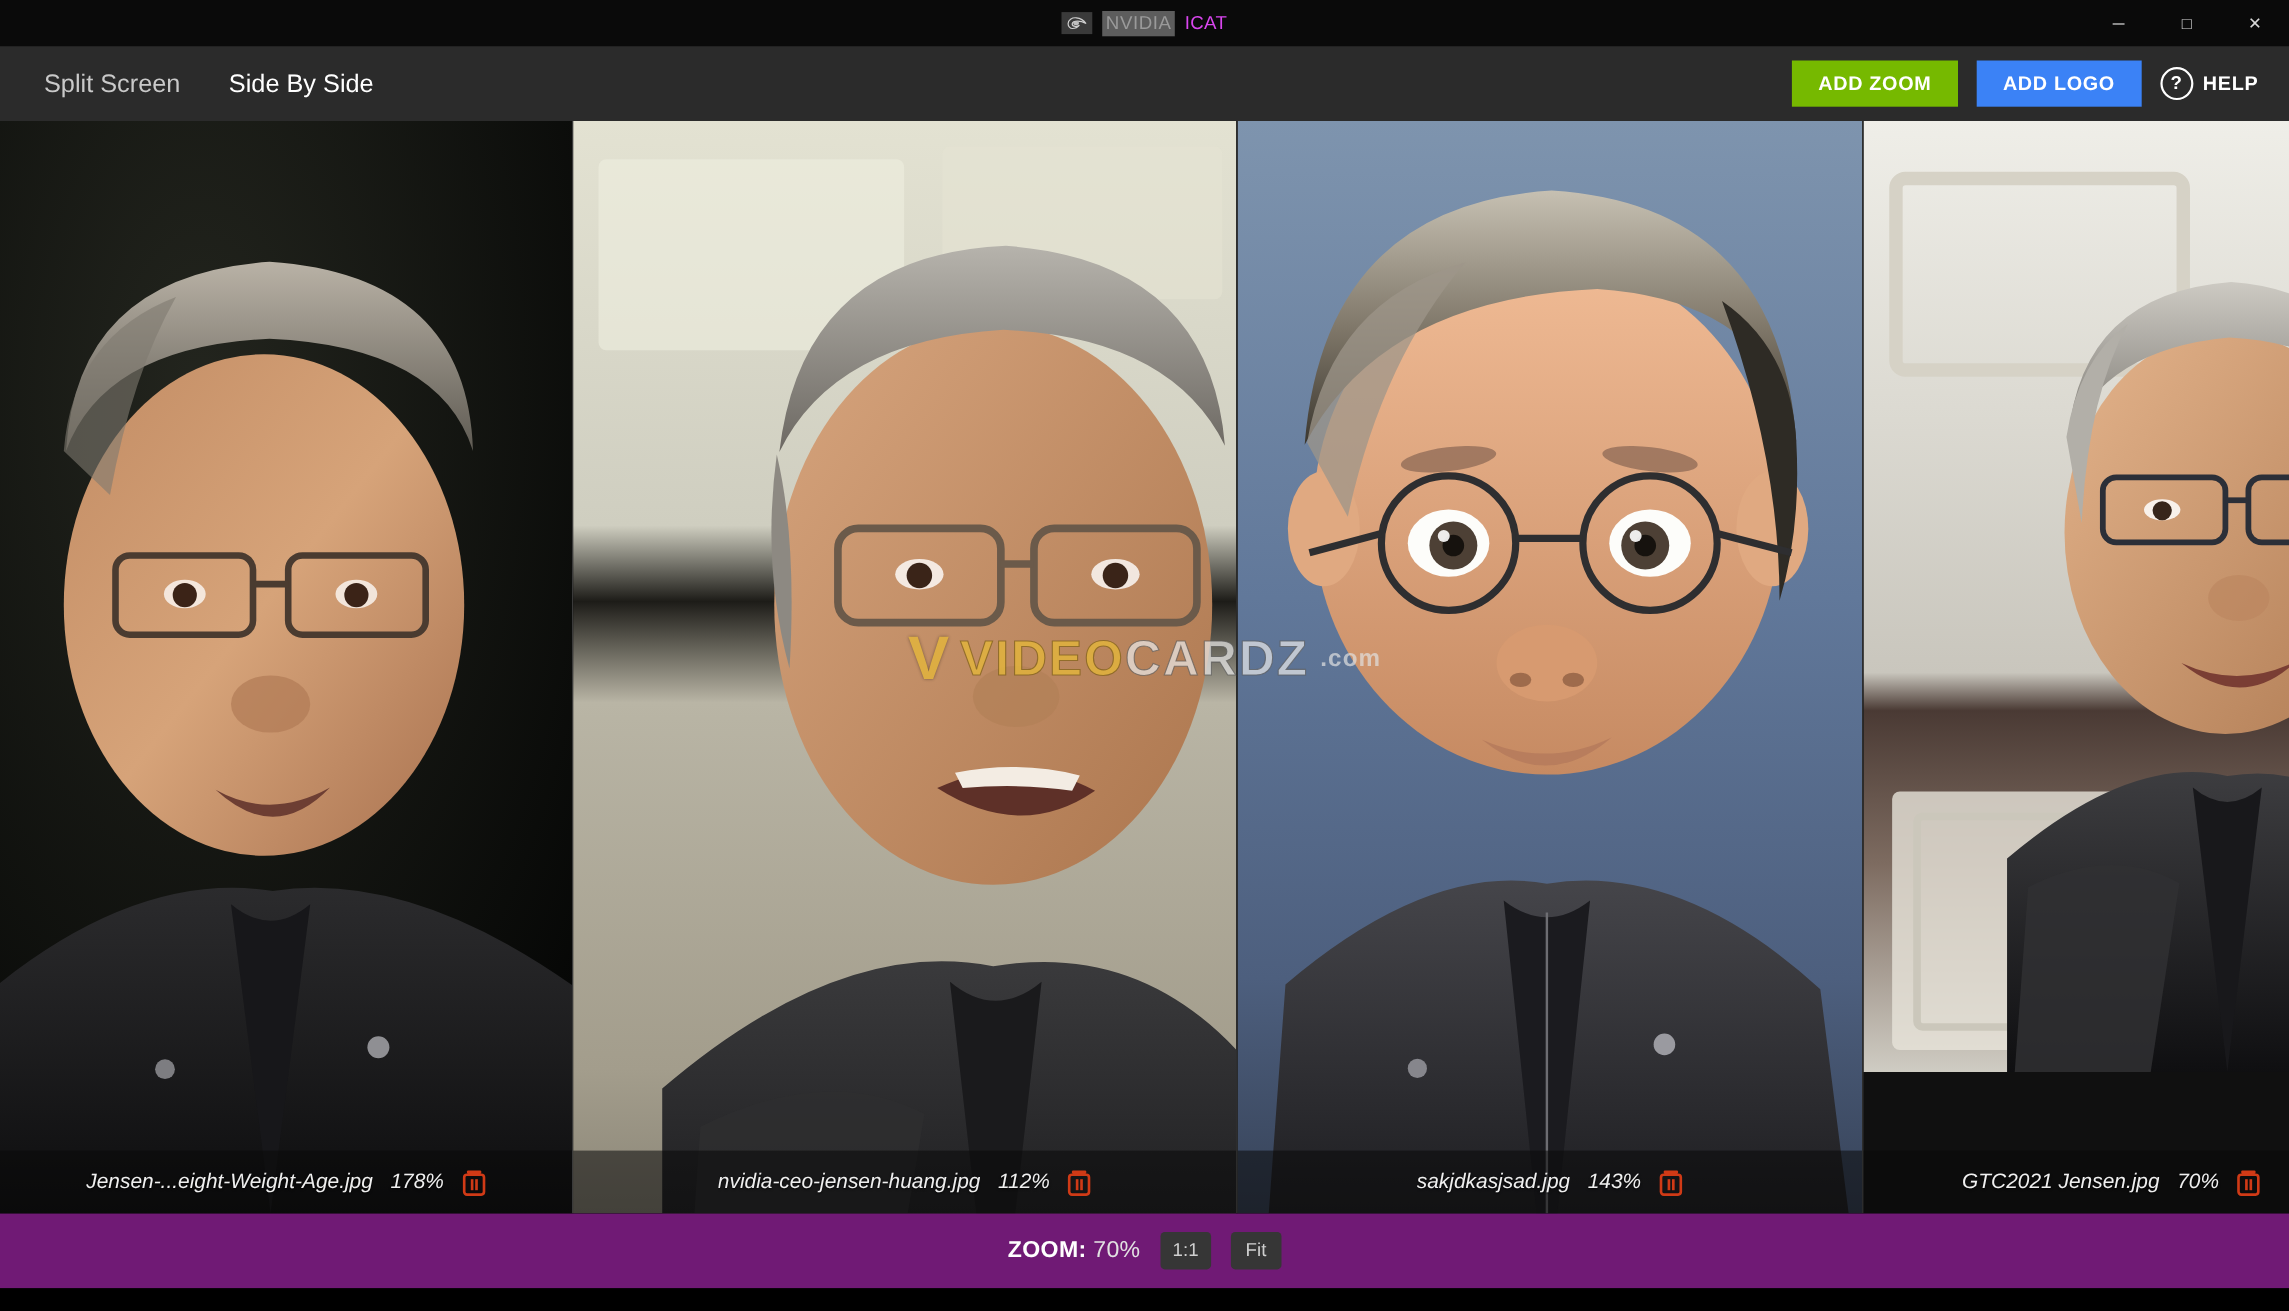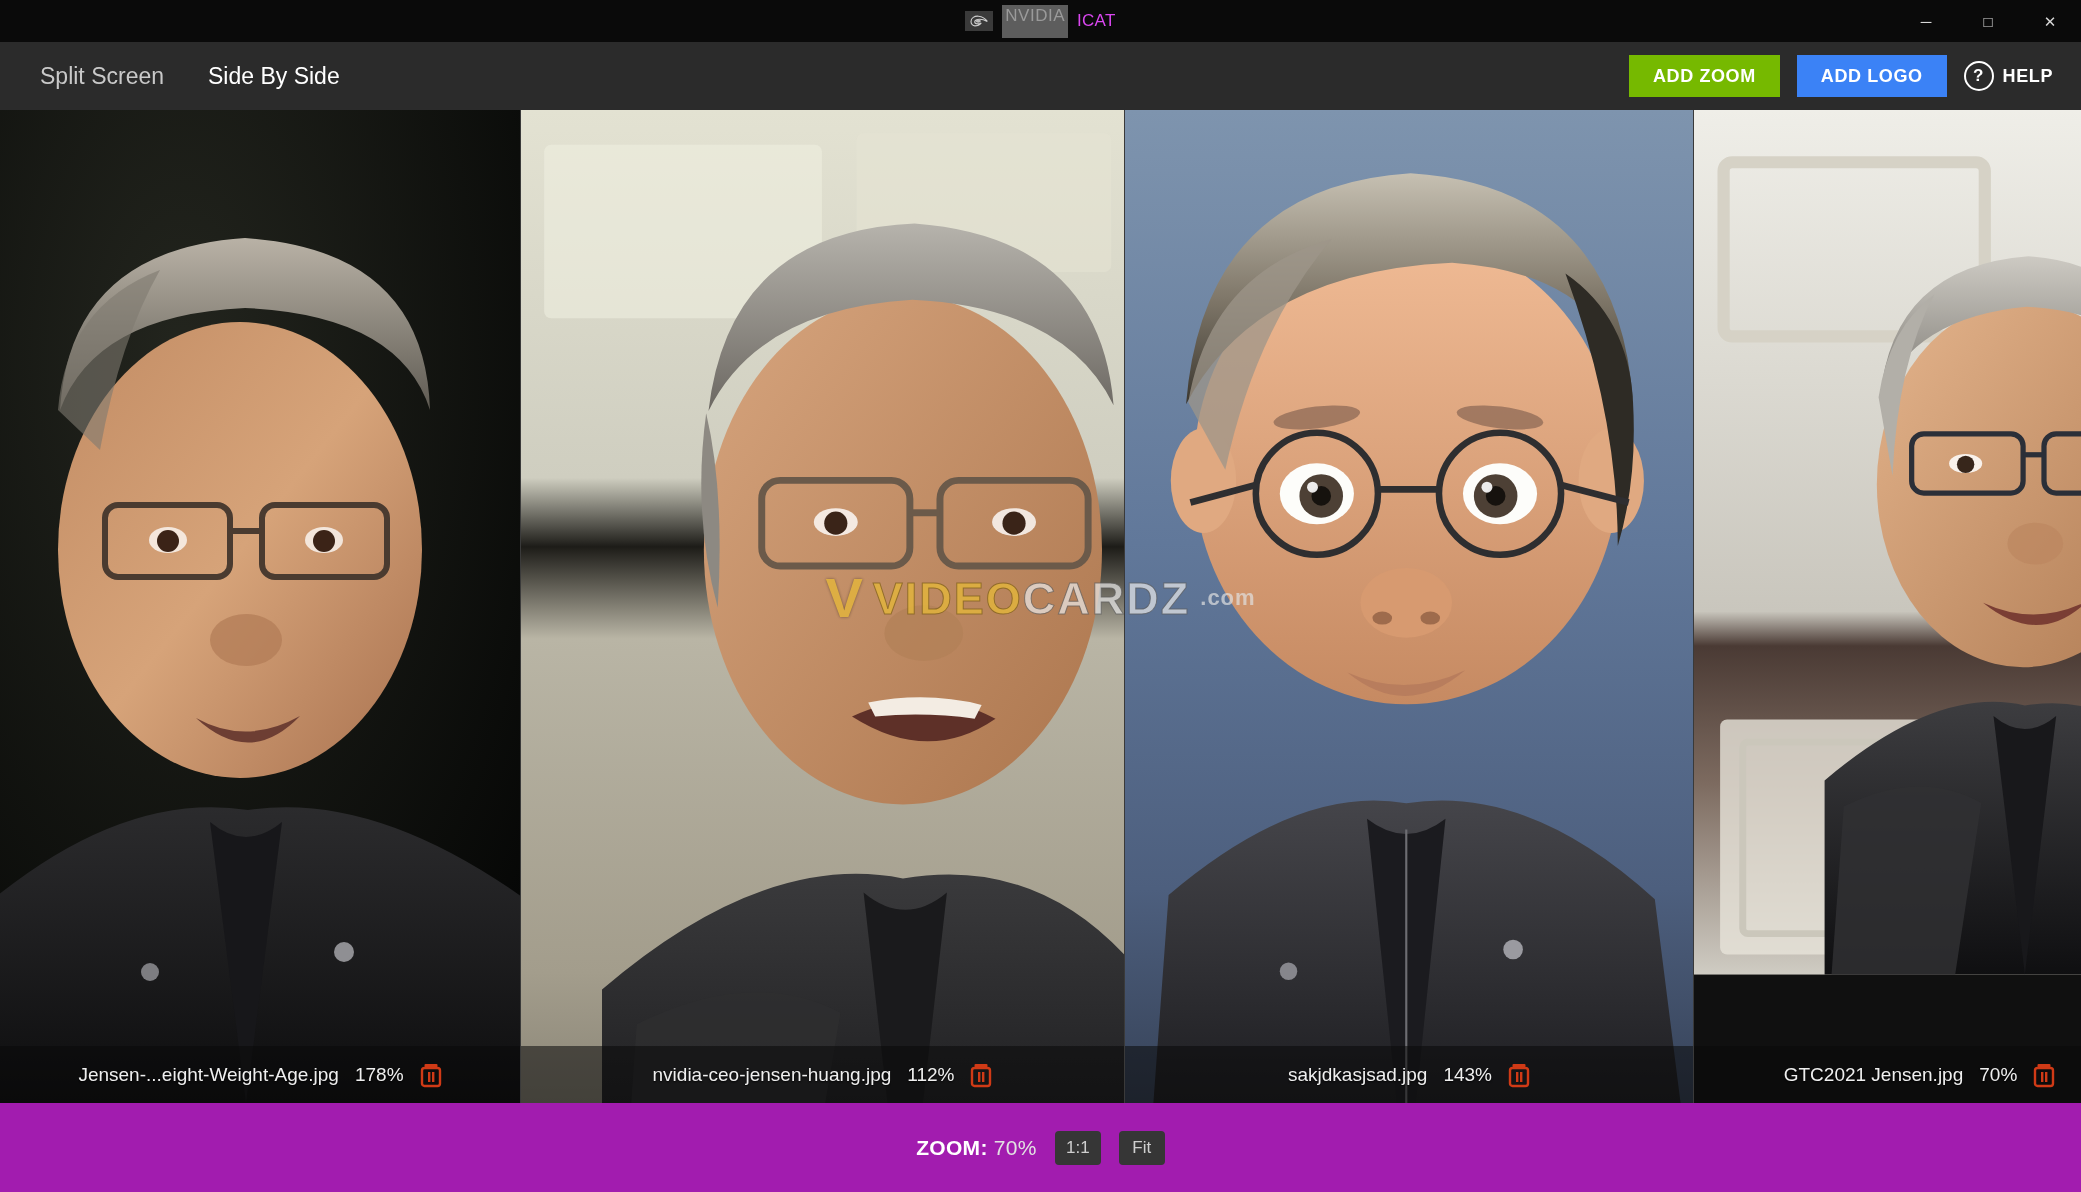--- a/index.html
+++ b/index.html
@@ -20,21 +20,21 @@
   .title-group{ display:flex; align-items:center; gap:9px; }
   .nv-logo{
     width:28px; height:20px;
     background:#3a3a3a;
     display:flex; align-items:center; justify-content:center;
   }
   .nv-logo svg{ display:block; }
   .title-nvidia{
     font-size:17px; letter-spacing:.5px;
     color:#9a9a9a; background:#5d5d5d;
-    padding:1px 3px 12px 3px;
+    padding:1px 3px 2px 3px;
   }
   .title-icat{ font-size:17px; color:#d946ef; letter-spacing:.3px; }
 
   .winctrls{ position:absolute; right:0; top:0; height:42px; display:flex; }
   .wc{
     width:62px; height:42px;
     display:flex; align-items:center; justify-content:center;
     color:#d8d8d8; font-size:15px; line-height:1;
   }
 
@@ -107,37 +107,38 @@
   .pane-img{ position:absolute; inset:0; }
 
   
   .pane-bar{
     position:absolute; left:0; right:0; bottom:0;
     height:57px;
     background:rgba(10,10,10,.55);
     display:flex; align-items:center; justify-content:center;
     gap:16px;
     padding:0 14px;
+    font-style:italic;
   }
   .pane-name{
     font-size:19px; color:#efefef;
     white-space:nowrap; overflow:hidden; text-overflow:ellipsis;
     text-shadow:0 1px 2px rgba(0,0,0,.9);
   }
   .pane-zoom{
     font-size:19px; color:#efefef;
     white-space:nowrap;
     text-shadow:0 1px 2px rgba(0,0,0,.9);
   }
   .trash{ width:22px; height:26px; flex:0 0 auto; }
 
   
   .bottombar{
-    height:89px; width:100%;
-    background:#a21caf;
+    height:68px; width:100%;
+    background:#701a75;
     display:flex; align-items:center; justify-content:center;
     gap:18px;
   }
   .zoom-label{ font-size:21px; color:#ffffff; font-weight:bold; letter-spacing:.3px; }
   .zoom-label .val{ font-weight:normal; color:#e2e2e2; }
   .sbtn{
     min-width:46px; height:34px;
     background:#363636;
     border-radius:4px;
     display:flex; align-items:center; justify-content:center;

